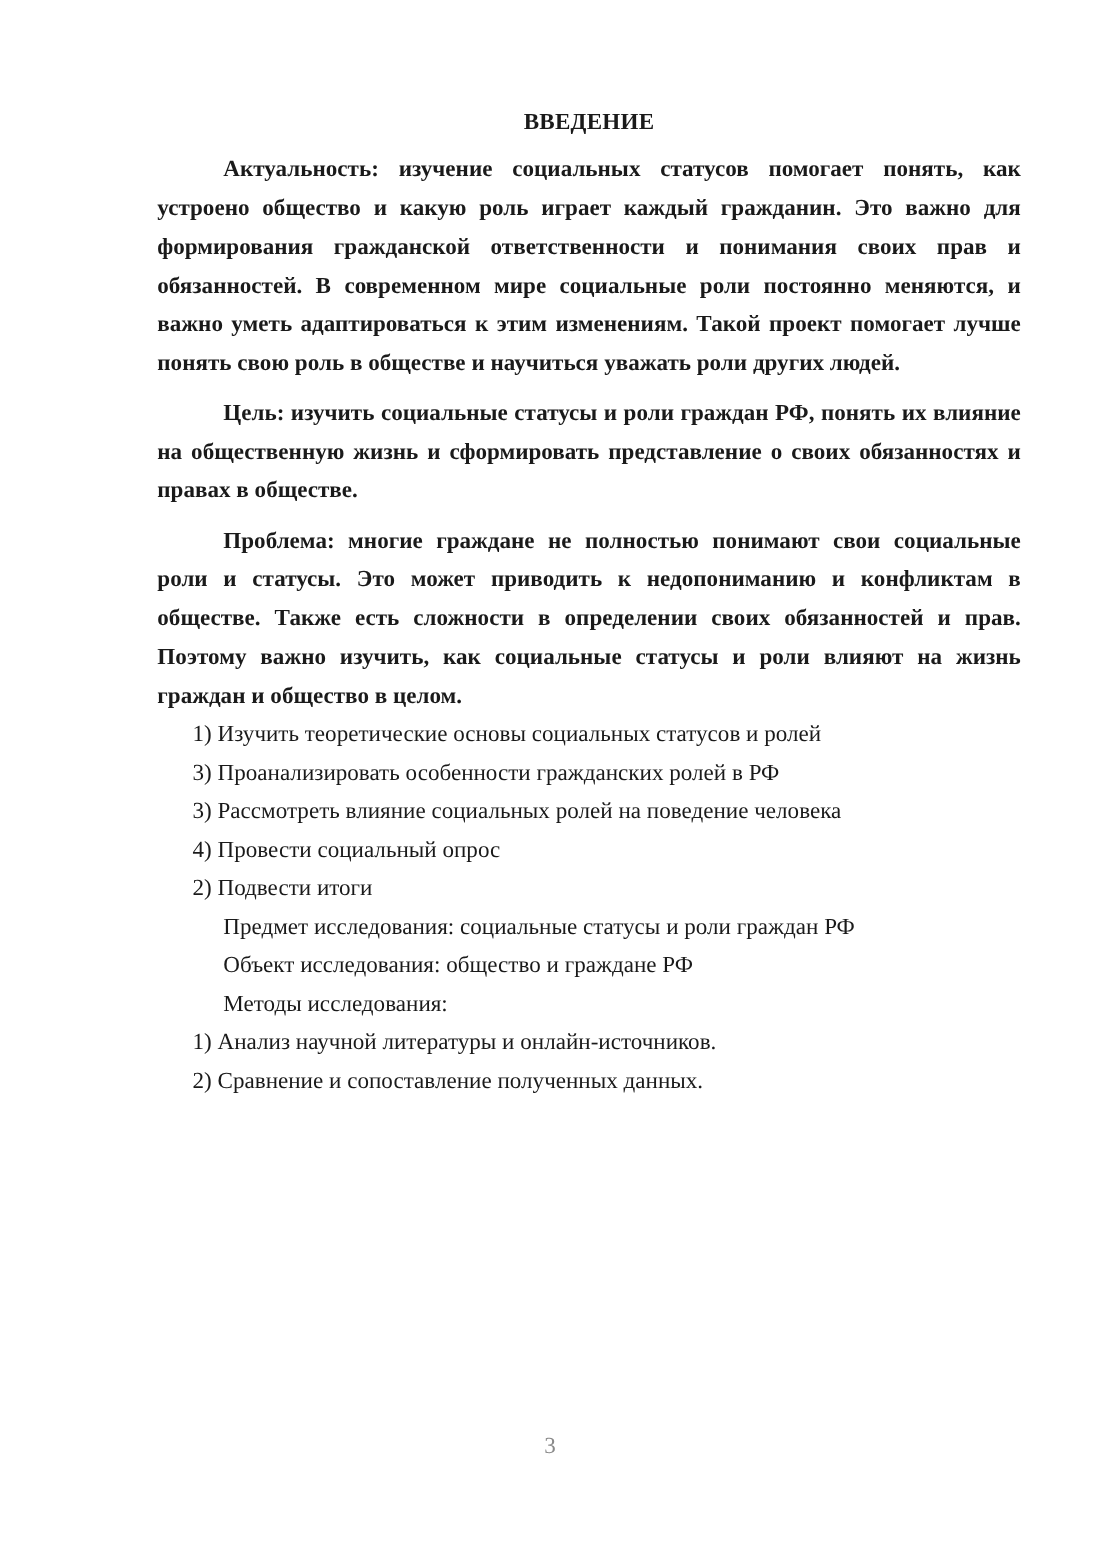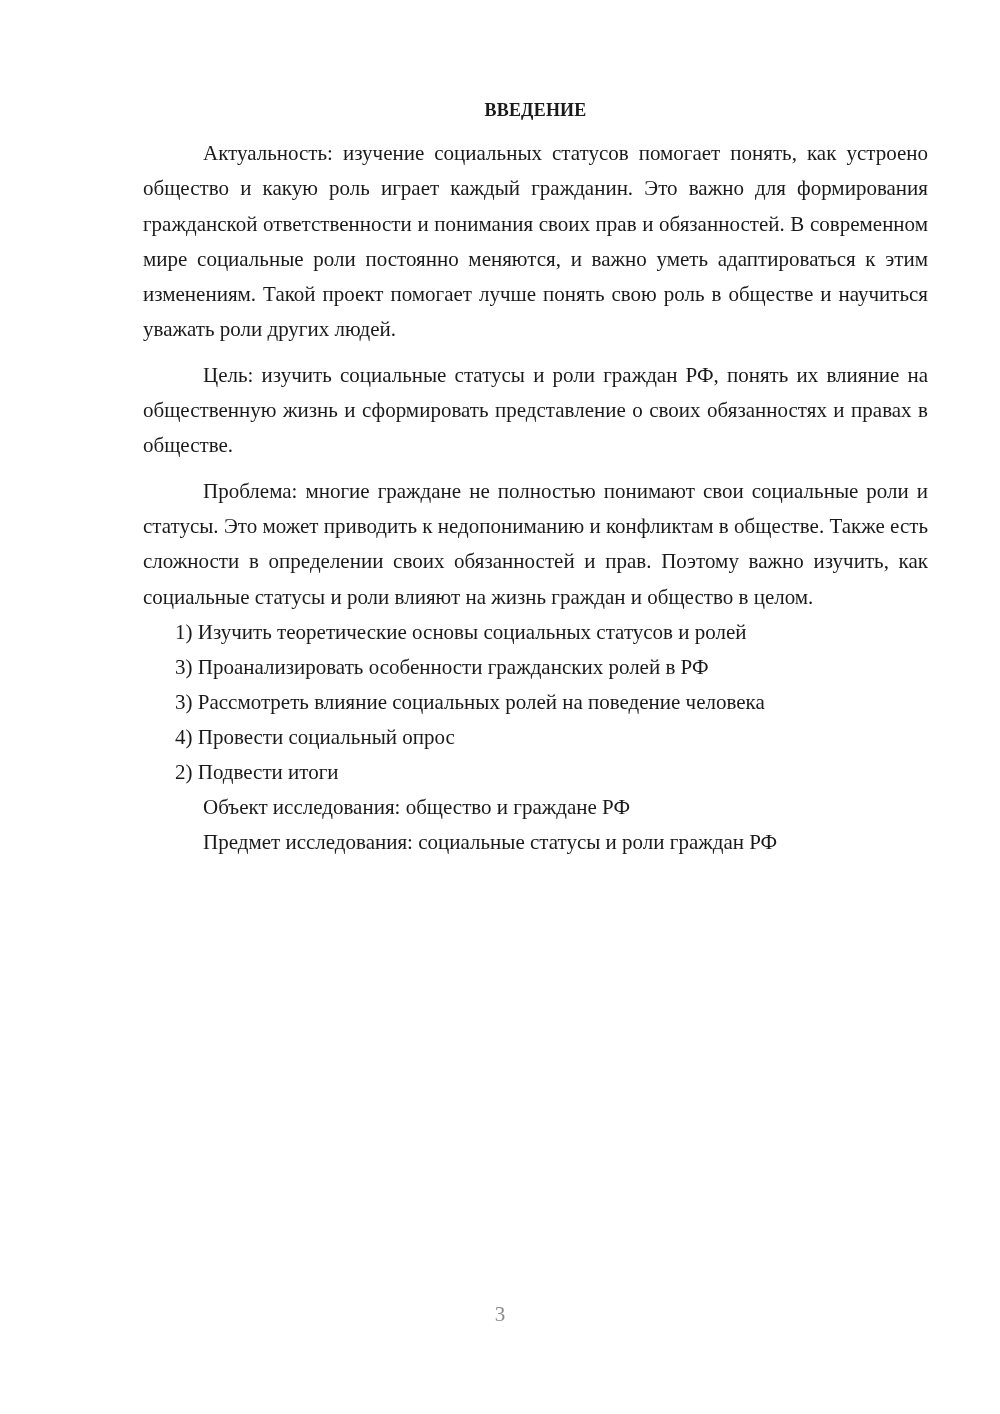--- a/index.html
+++ b/index.html
@@ -17,31 +17,32 @@
     }
     .page {
       position: absolute;
       left: 143px;
       top: 92px;
       width: 785px;
     }
     .title {
       text-align: center;
       font-weight: bold;
-      font-size: 18px;
+      font-size: 21px;
       line-height: 36px;
       margin: 0 0 0 0;
       letter-spacing: 0.2px;
     }
     .para {
       font-size: 21px;
       line-height: 35.3px;
       text-align: justify;
       text-indent: 60px;
       margin: 0;
+      font-weight: bold;
     }
     .gap { margin-top: 10px; }
     .line {
       font-size: 21px;
       line-height: 35px;
       margin: 0;
       white-space: nowrap;
     }
     .indent { padding-left: 60px; }
     .list-item { padding-left: 32px; }
@@ -69,21 +70,26 @@
 
 
   <div>
     <p class="line list-item gap">1) Изучить теоретические основы социальных статусов и ролей</p>
     <p class="line list-item gap">3) Проанализировать особенности гражданских ролей в РФ</p>
     <p class="line list-item gap">3) Рассмотреть влияние социальных ролей на поведение человека</p>
     <p class="line list-item gap">4) Провести социальный опрос</p>
     <p class="line list-item gap">2) Подвести итоги</p>
   </div>
 
+  <p class="line indent gap">Предмет исследования: социальные статусы и роли граждан РФ</p>
+
   <p class="line indent gap">Объект исследования: общество и граждане РФ</p>
 
-  <p class="line indent gap">Предмет исследования: социальные статусы и роли граждан РФ</p>
 
+  <p class="line indent gap">Методы исследования:</p>
 
-
+  <div>
+    <p class="line list-item gap">1) Анализ научной литературы и онлайн-источников.</p>
+    <p class="line list-item gap">2) Сравнение и сопоставление полученных данных.</p>
+  </div>
 </div>
 
 <div class="page-number">3</div>
 
 </body></html>

